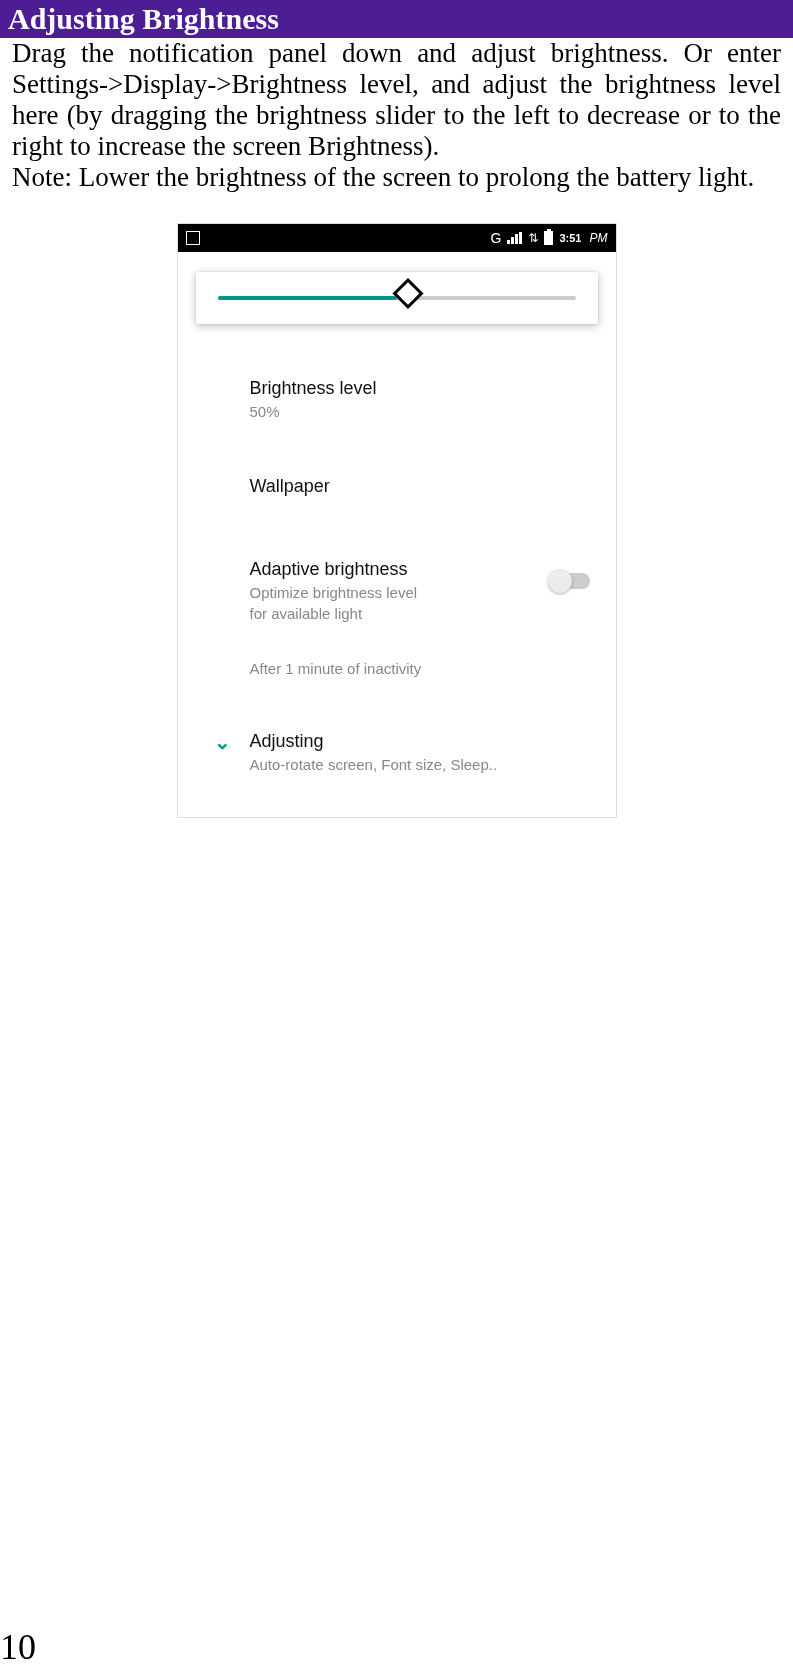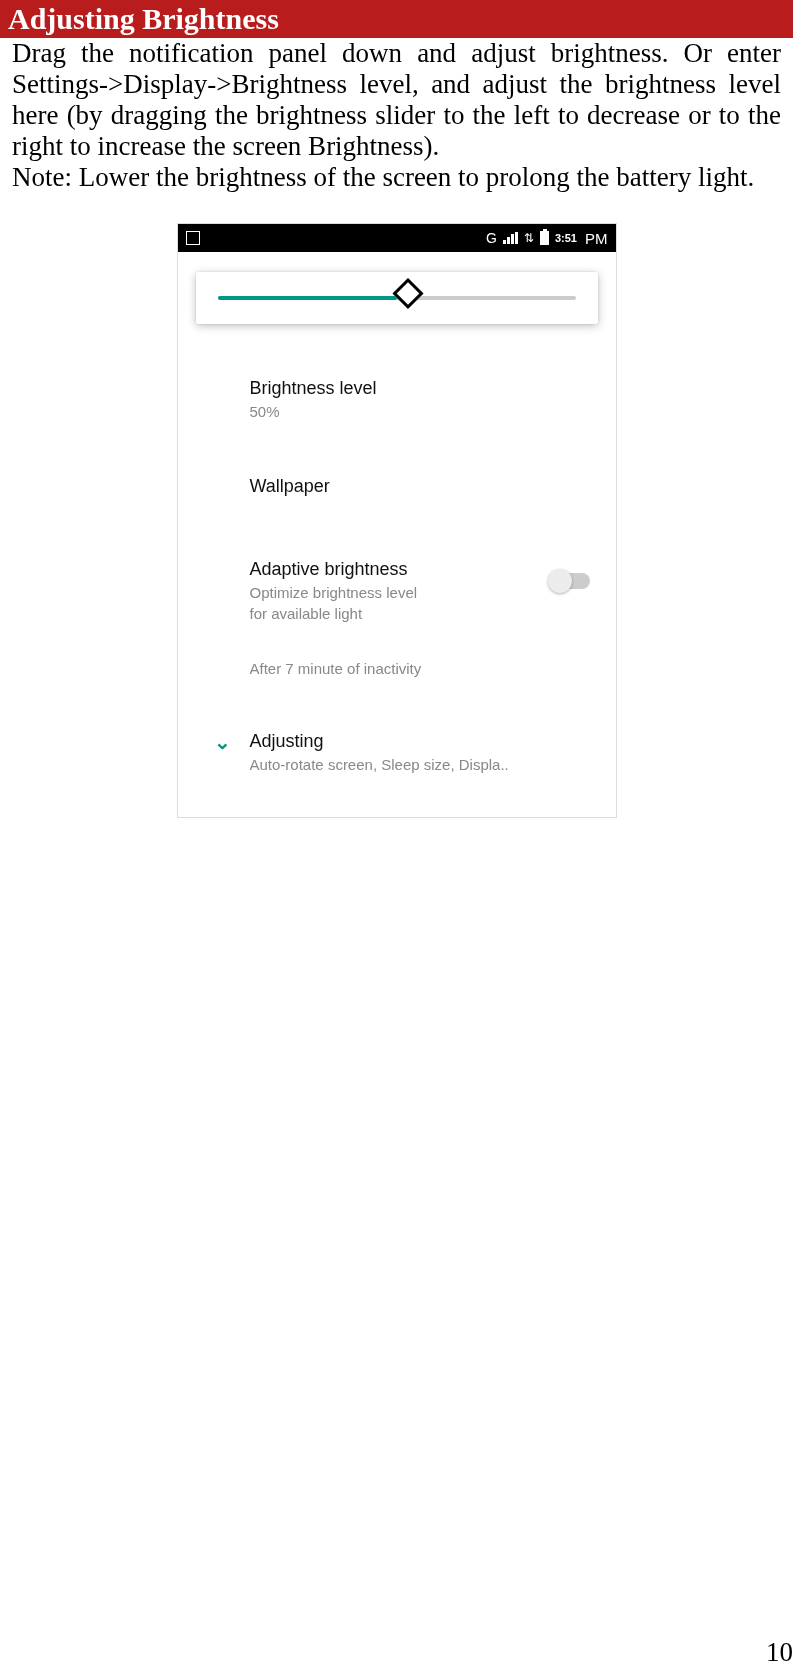--- a/index.html
+++ b/index.html
@@ -4,21 +4,21 @@
 <style>
   * { margin: 0; padding: 0; box-sizing: border-box; }
   body {
     width: 793px;
     height: 1678px;
     font-family: "Times New Roman", serif;
     background: #fff;
     position: relative;
   }
   .header-bar {
-    background: #b91c1c;
+    background: #4c1d95;
     color: #fff;
     font-size: 30px;
     font-weight: bold;
     padding: 2px 8px;
   }
   .body-text {
     font-size: 27px;
     padding: 0 12px;
     text-align: justify;
     line-height: 1.15;
@@ -43,21 +43,21 @@
     align-items: center;
     justify-content: space-between;
     padding: 0 8px;
   }
   .status-left, .status-right {
     display: flex;
     align-items: center;
     gap: 6px;
   }
   .status-right .time { font-weight: bold; font-size: 11px; }
-  .status-right .ampm { font-size: 15px; margin-left: 2px; }
+  .status-right .ampm { font-size: 12px; margin-left: 2px; font-style: italic; }
   .slider-card {
     margin: 20px 18px 14px 18px;
     background: #fff;
     border-radius: 2px;
     box-shadow: 0 2px 8px rgba(0,0,0,0.25), 0 0 2px rgba(0,0,0,0.15);
     padding: 24px 22px;
     position: relative;
   }
   .slider-track {
     position: relative;
@@ -140,22 +140,22 @@
   .chevron {
     color: #009688;
     font-size: 20px;
     font-weight: bold;
   }
   .page-number {
     position: absolute;
     bottom: 10px;
     left: 0;
     width: 100%;
-    text-align: right;
-    font-size: 27px;
+    text-align: left;
+    font-size: 36px;
   }
   .icon-box {
     width: 14px;
     height: 14px;
     border: 1px solid #fff;
     display: inline-block;
   }
   .signal-bars {
     display: inline-flex;
     align-items: flex-end;
@@ -256,31 +256,31 @@
         <div class="setting-action">
           <div class="toggle">
             <div class="toggle-knob"></div>
           </div>
         </div>
       </div>
 
       <div class="setting-row">
         <div class="setting-left-col"></div>
         <div class="setting-content">
-          <div class="setting-sub">After 7 minute of inactivity</div>
+          <div class="setting-sub">After 1 minute of inactivity</div>
         </div>
       </div>
 
       <div class="setting-row" style="padding-top:20px;">
         <div class="setting-left-col">
           <span class="chevron">⌄</span>
         </div>
         <div class="setting-content">
           <div class="setting-title">Adjusting</div>
-          <div class="setting-sub">Auto-rotate screen, Sleep size, Displa..</div>
+          <div class="setting-sub">Auto-rotate screen, Font size, Sleep..</div>
         </div>
       </div>
 
     </div>
 
   </div>
 </div>
 
 <div class="page-number">
   <span>10</span>

